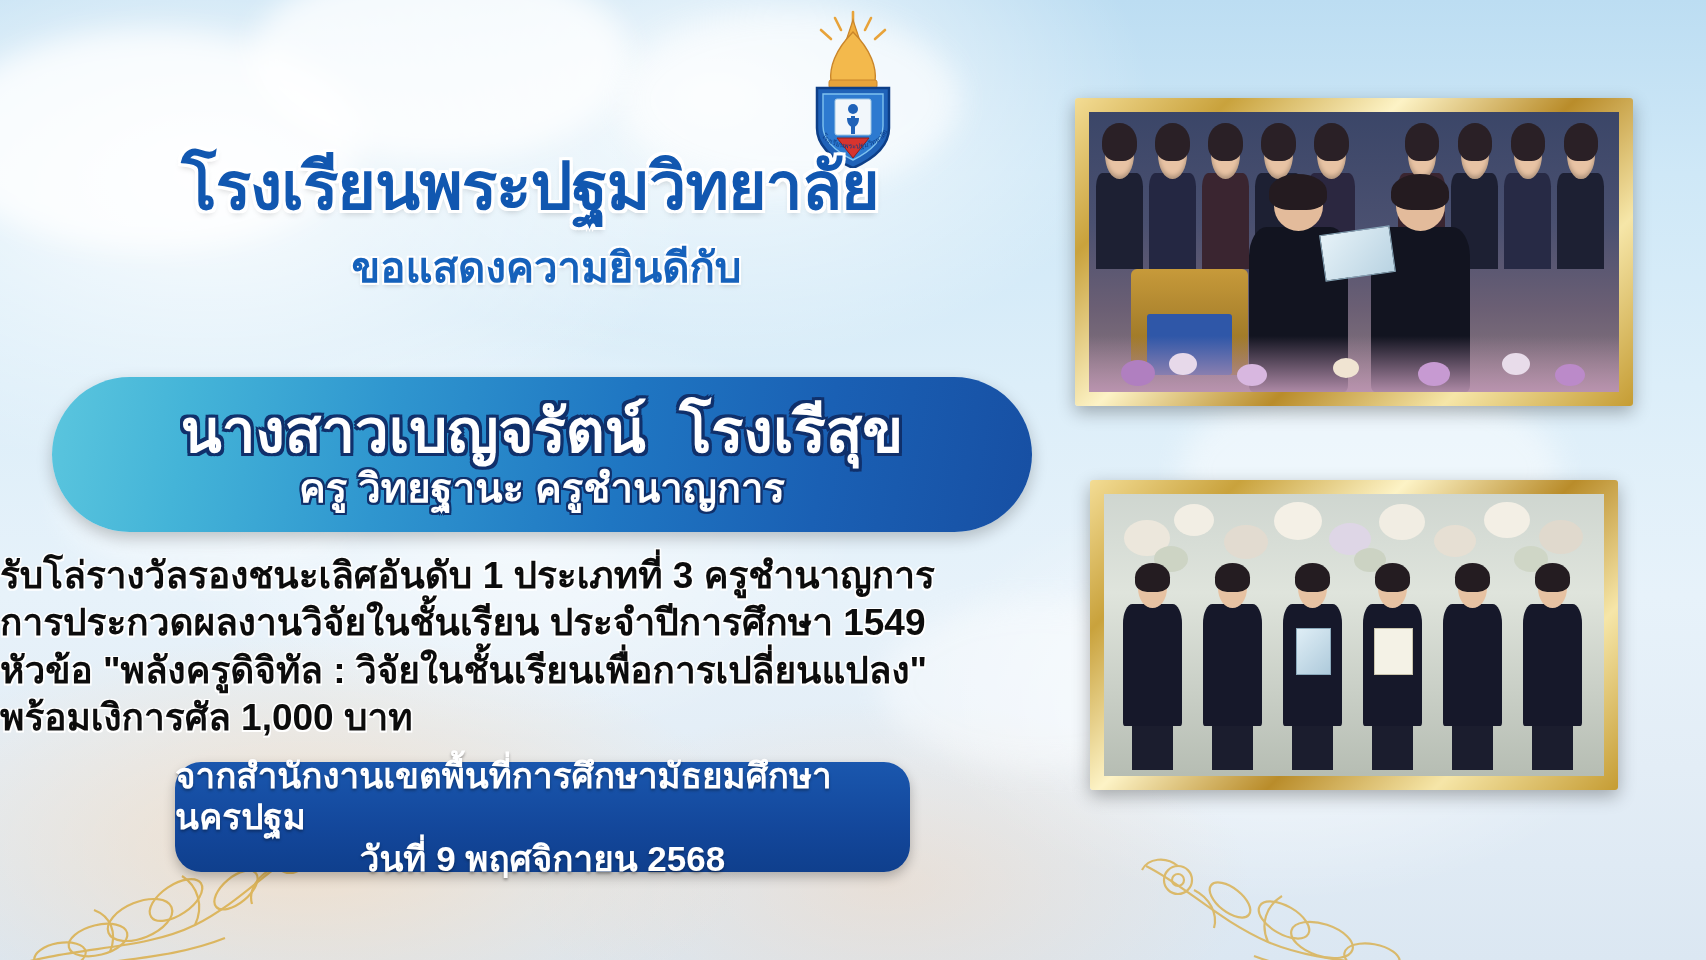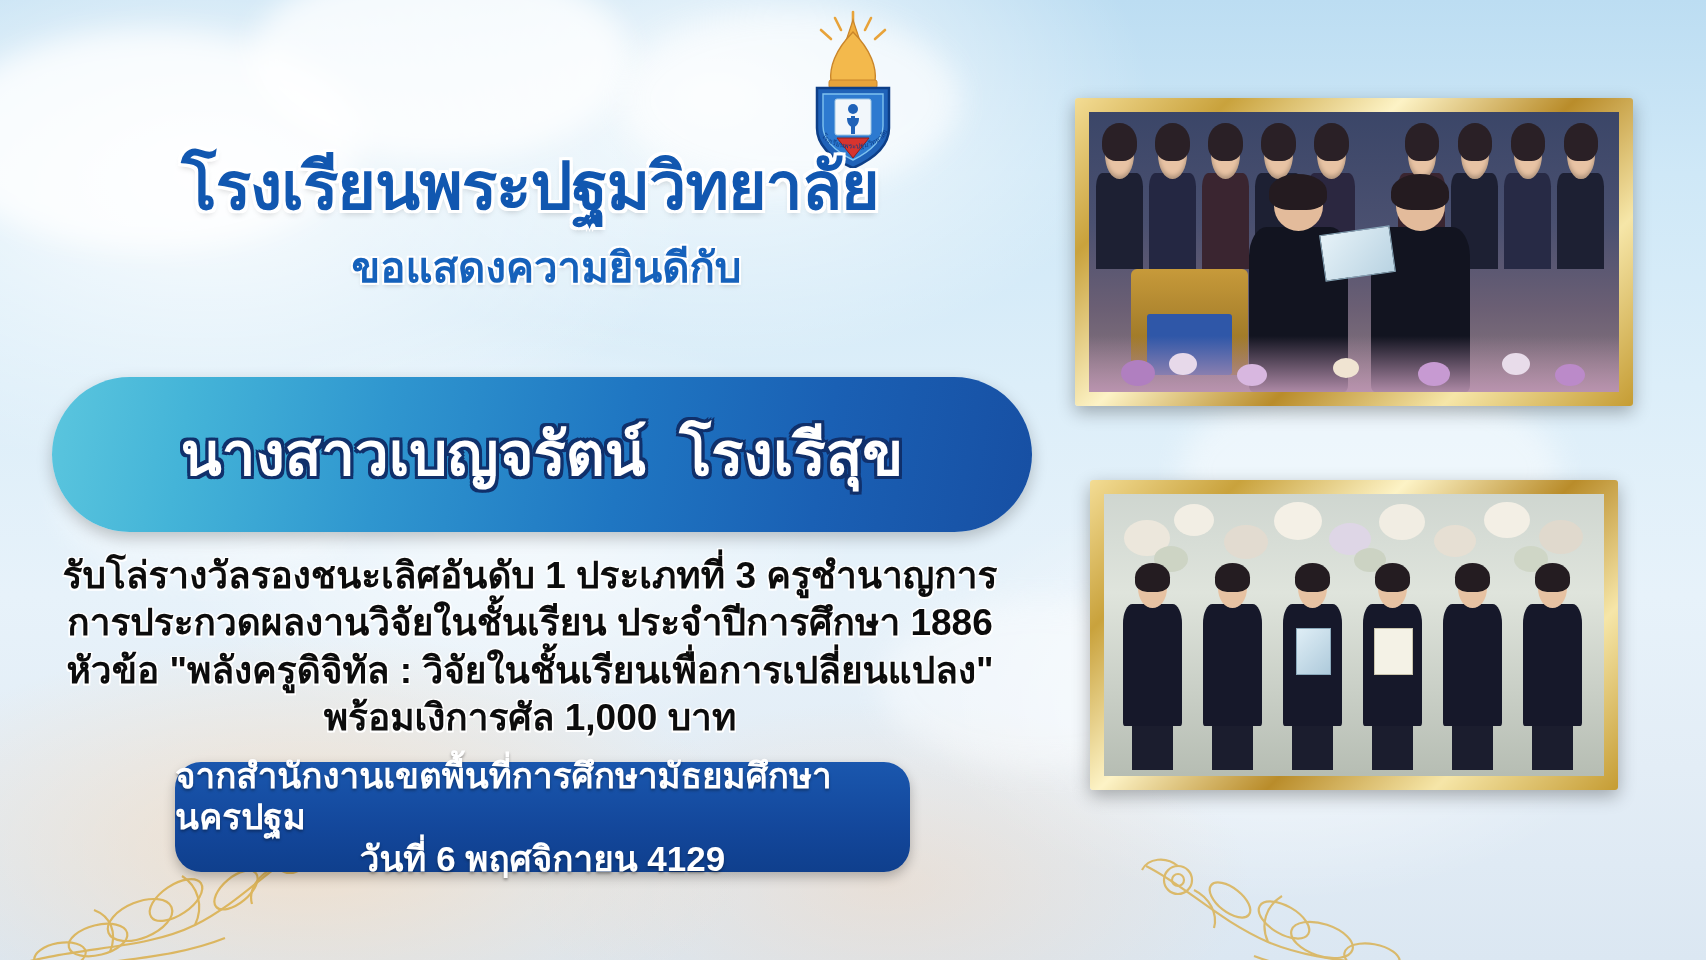--- a/index.html
+++ b/index.html
@@ -59,21 +59,21 @@
       -3px -3px 0 #10306b, 3px -3px 0 #10306b, -3px 3px 0 #10306b, 3px 3px 0 #10306b,
       0 -3px 0 #10306b, 0 3px 0 #10306b, -3px 0 0 #10306b, 3px 0 0 #10306b;
   }
   .banner-role{
     color:#fff;font-weight:bold;font-size:40px;margin-top:4px;line-height:1.05;
     text-shadow:
       -2px -2px 0 #10306b, 2px -2px 0 #10306b, -2px 2px 0 #10306b, 2px 2px 0 #10306b,
       0 -2px 0 #10306b, 0 2px 0 #10306b, -2px 0 0 #10306b, 2px 0 0 #10306b;
   }
   
-  #body-lines{position:absolute;left:0;top:552px;width:1060px;text-align:center;}
+  #body-lines{position:absolute;left:0;top:552px;width:1060px;}
   .body-line{
     color:#0c0c0c;font-weight:bold;font-size:37px;line-height:1.28;
     text-shadow:-1.5px -1.5px 0 #fff,1.5px -1.5px 0 #fff,-1.5px 1.5px 0 #fff,1.5px 1.5px 0 #fff;
   }
   
   #footer-banner{
     position:absolute;left:175px;top:762px;width:735px;height:110px;border-radius:26px;
     background:linear-gradient(180deg,#1a57ae 0%,#13479b 60%,#0f3f8d 100%);
     box-shadow:0 5px 12px rgba(0,0,0,.25);
     display:flex;flex-direction:column;align-items:center;justify-content:center;
@@ -199,32 +199,33 @@
     </svg>
   </div>
 
   <div id="left-col">
     <div class="headline">โรงเรียนพระปฐมวิทยาลัย</div>
     <div class="subhead">ขอแสดงความยินดีกับ</div>
   </div>
 
   <div id="name-banner">
     <div class="banner-name">นางสาวเบญจรัตน์  โรงเรีสุข</div>
+    <div class="banner-role">ครู วิทยฐานะ ครูชำนาญการ</div>
   </div>
 
   <div id="body-lines">
     <div class="body-line">รับโล่รางวัลรองชนะเลิศอันดับ 1 ประเภทที่ 3 ครูชำนาญการ</div>
-    <div class="body-line">การประกวดผลงานวิจัยในชั้นเรียน ประจำปีการศึกษา 1886</div>
+    <div class="body-line">การประกวดผลงานวิจัยในชั้นเรียน ประจำปีการศึกษา 1549</div>
     <div class="body-line">หัวข้อ "พลังครูดิจิทัล : วิจัยในชั้นเรียนเพื่อการเปลี่ยนแปลง"</div>
     <div class="body-line">พร้อมเงิการศัล 1,000 บาท</div>
   </div>
 
   <div id="footer-banner">
     <div class="footer-line">จากสำนักงานเขตพื้นที่การศึกษามัธยมศึกษานครปฐม</div>
-    <div class="footer-line">วันที่ 6 พฤศจิกายน 4129</div>
+    <div class="footer-line">วันที่ 9 พฤศจิกายน 2568</div>
   </div>
 
   <div class="photo-frame" id="photo-top">
     <div class="photo-inner">
       <div class="p1-bg"></div>
 
       <div class="p1-row">
         <div class="p1-person" style="left:1%;">
             <div class="p1-body"></div>
             <div class="p1-head"></div>

